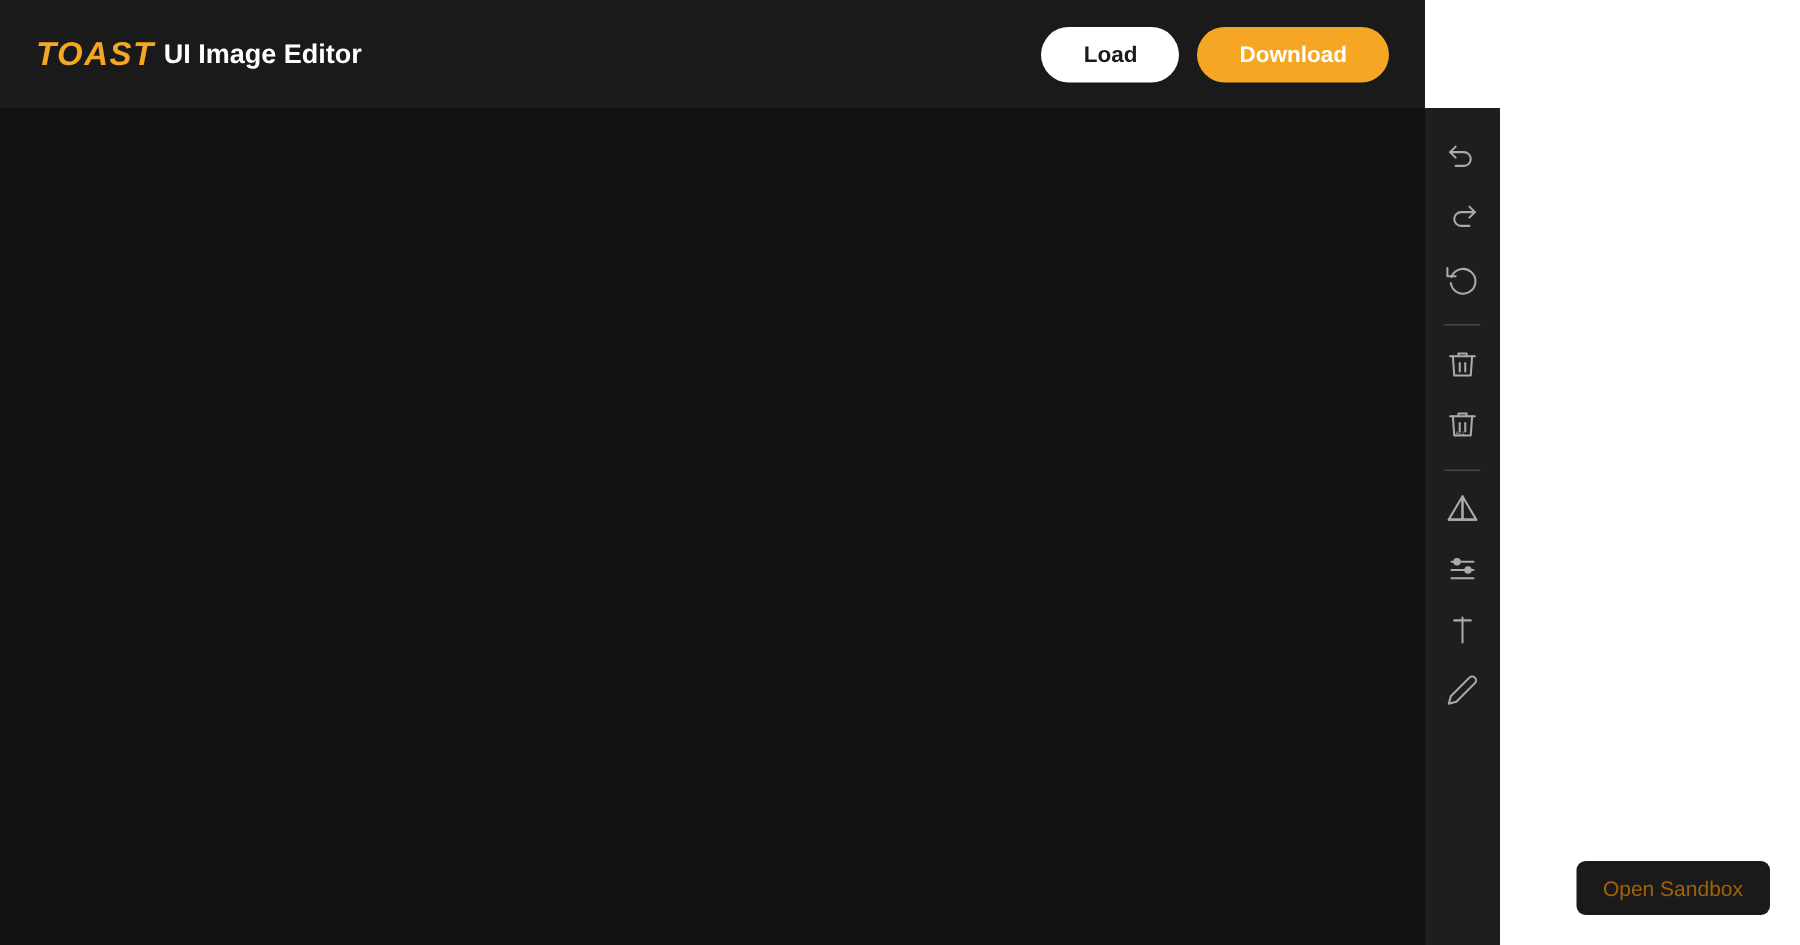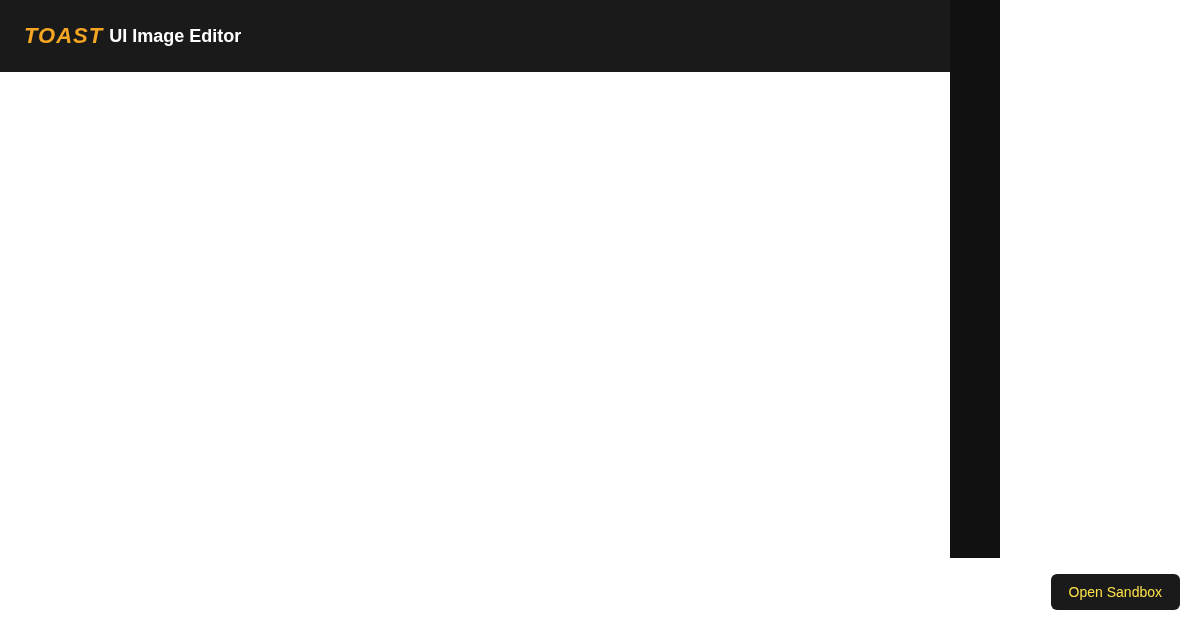--- a/index.html
+++ b/index.html
@@ -136,54 +136,58 @@
       flex: 1;
       background: #ffffff;
       position: relative;
     }
 
     .open-sandbox-btn {
       position: absolute;
       bottom: 20px;
       right: 20px;
       background: #1a1a1a;
-      color: #fde047;
+      color: #a16207;
       border: none;
       border-radius: 6px;
       padding: 10px 18px;
       font-size: 14px;
       font-weight: 500;
       cursor: pointer;
     }
 
     
     .editor-wrapper {
       display: flex;
       flex-direction: row;
       width: 1200px;
       height: 630px;
     }
 
     .editor-left {
       display: flex;
-      flex-direction: row;
+      flex-direction: column;
       width: 1000px;
     }
   </style>
 </head>
 <body>
 
 <div class="editor-wrapper">
 
   <div class="editor-left">
 
     <div class="header">
       <div class="logo">
         <span class="logo-toast">TOAST</span>
         <span class="logo-rest">UI Image Editor</span>
+      </div>
+      <div class="header-buttons">
+        <button class="btn-load">Load</button>
+        <button class="btn-download">Download</button>
       </div>
     </div>
 
     <div class="main-area">
 
       <div class="canvas-area"></div>
 
       <div class="right-sidebar">
 
         <div class="sidebar-icon">

